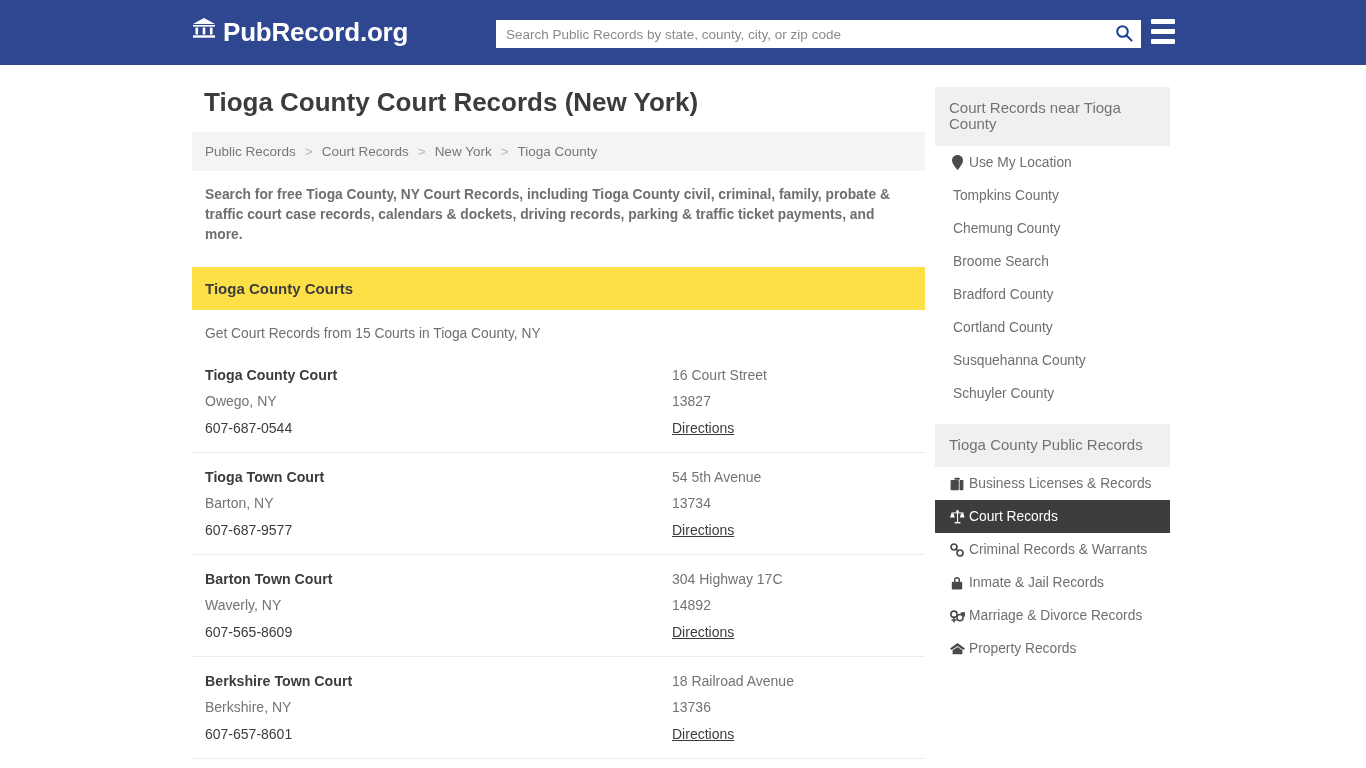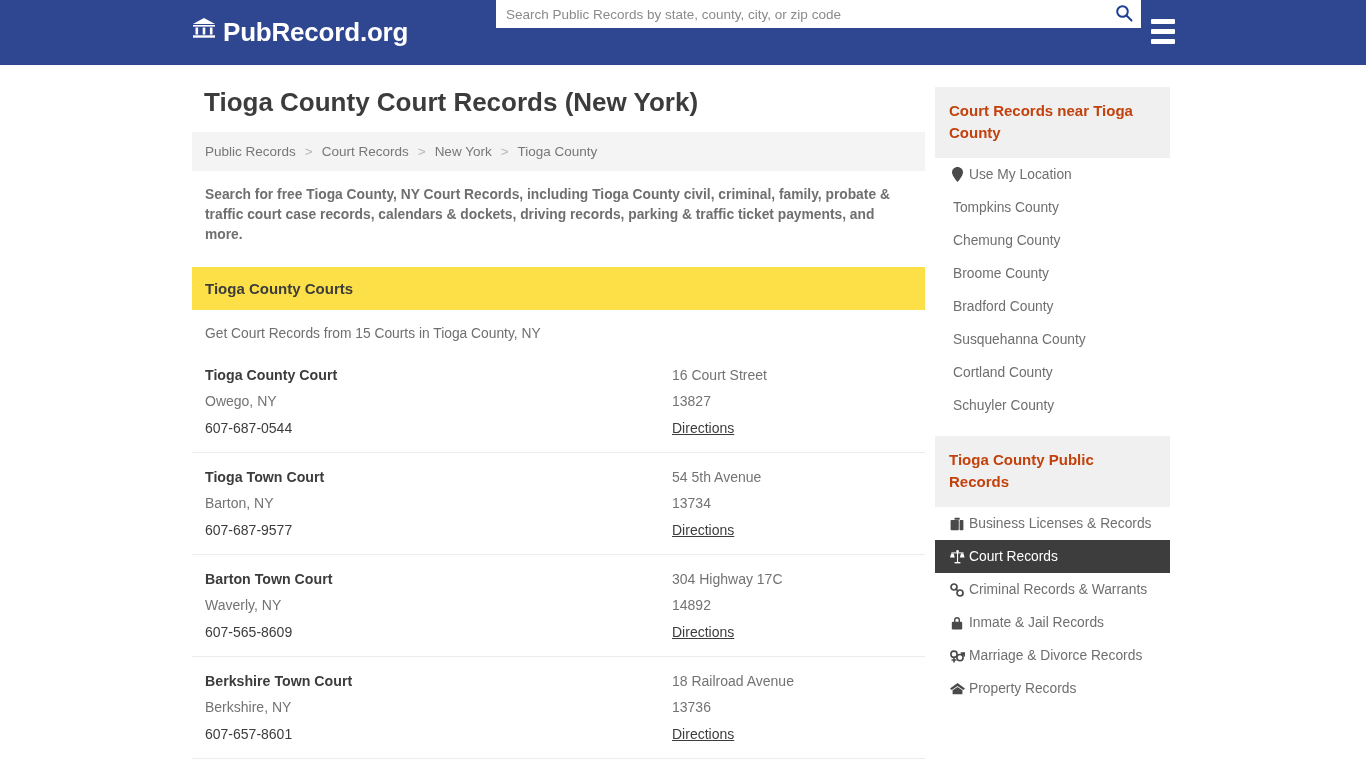--- a/index.html
+++ b/index.html
@@ -31,21 +31,21 @@
   .brand-text {
     color: #ffffff;
     font-size: 26px;
     font-weight: bold;
     letter-spacing: -0.2px;
     white-space: nowrap;
   }
   .search-wrap {
     position: absolute;
     left: 496px;
-    top: 0;
+    top: 20px;
     width: 645px;
     height: 28px;
     background: #ffffff;
     display: flex;
     align-items: center;
   }
   .search-input {
     flex: 1;
     border: none;
     outline: none;
@@ -183,23 +183,23 @@
     color: #3c3c3c;
     text-decoration: underline;
     cursor: pointer;
   }
 
   
   .side-head {
     background: #f0f0f0;
     padding: 13px 14px 14px 14px;
     font-size: 15px;
-    font-weight: bold;
-    color: #c2410c;
-    line-height: 22px;
+    font-weight: normal;
+    color: #737373;
+    line-height: 16px;
   }
   .side-list { margin: 0; padding: 0; list-style: none; }
   .side-item {
     display: flex;
     align-items: center;
     gap: 4px;
     padding: 9px 14px;
     font-size: 13.8px;
     color: #6f6f6f;
     cursor: pointer;
@@ -327,39 +327,39 @@
         </li>
         <li>
           <a href="#" class="side-item">
             <span style="width: 0px;"></span>
             <span>Chemung County</span>
           </a>
         </li>
         <li>
           <a href="#" class="side-item">
             <span style="width: 0px;"></span>
-            <span>Broome County</span>
+            <span>Broome Search</span>
           </a>
         </li>
         <li>
           <a href="#" class="side-item">
             <span style="width: 0px;"></span>
             <span>Bradford County</span>
           </a>
         </li>
         <li>
           <a href="#" class="side-item">
             <span style="width: 0px;"></span>
+            <span>Cortland County</span>
+          </a>
+        </li>
+        <li>
+          <a href="#" class="side-item">
+            <span style="width: 0px;"></span>
             <span>Susquehanna County</span>
-          </a>
-        </li>
-        <li>
-          <a href="#" class="side-item">
-            <span style="width: 0px;"></span>
-            <span>Cortland County</span>
           </a>
         </li>
         <li>
           <a href="#" class="side-item">
             <span style="width: 0px;"></span>
             <span>Schuyler County</span>
           </a>
         </li>
       </ul>
 

